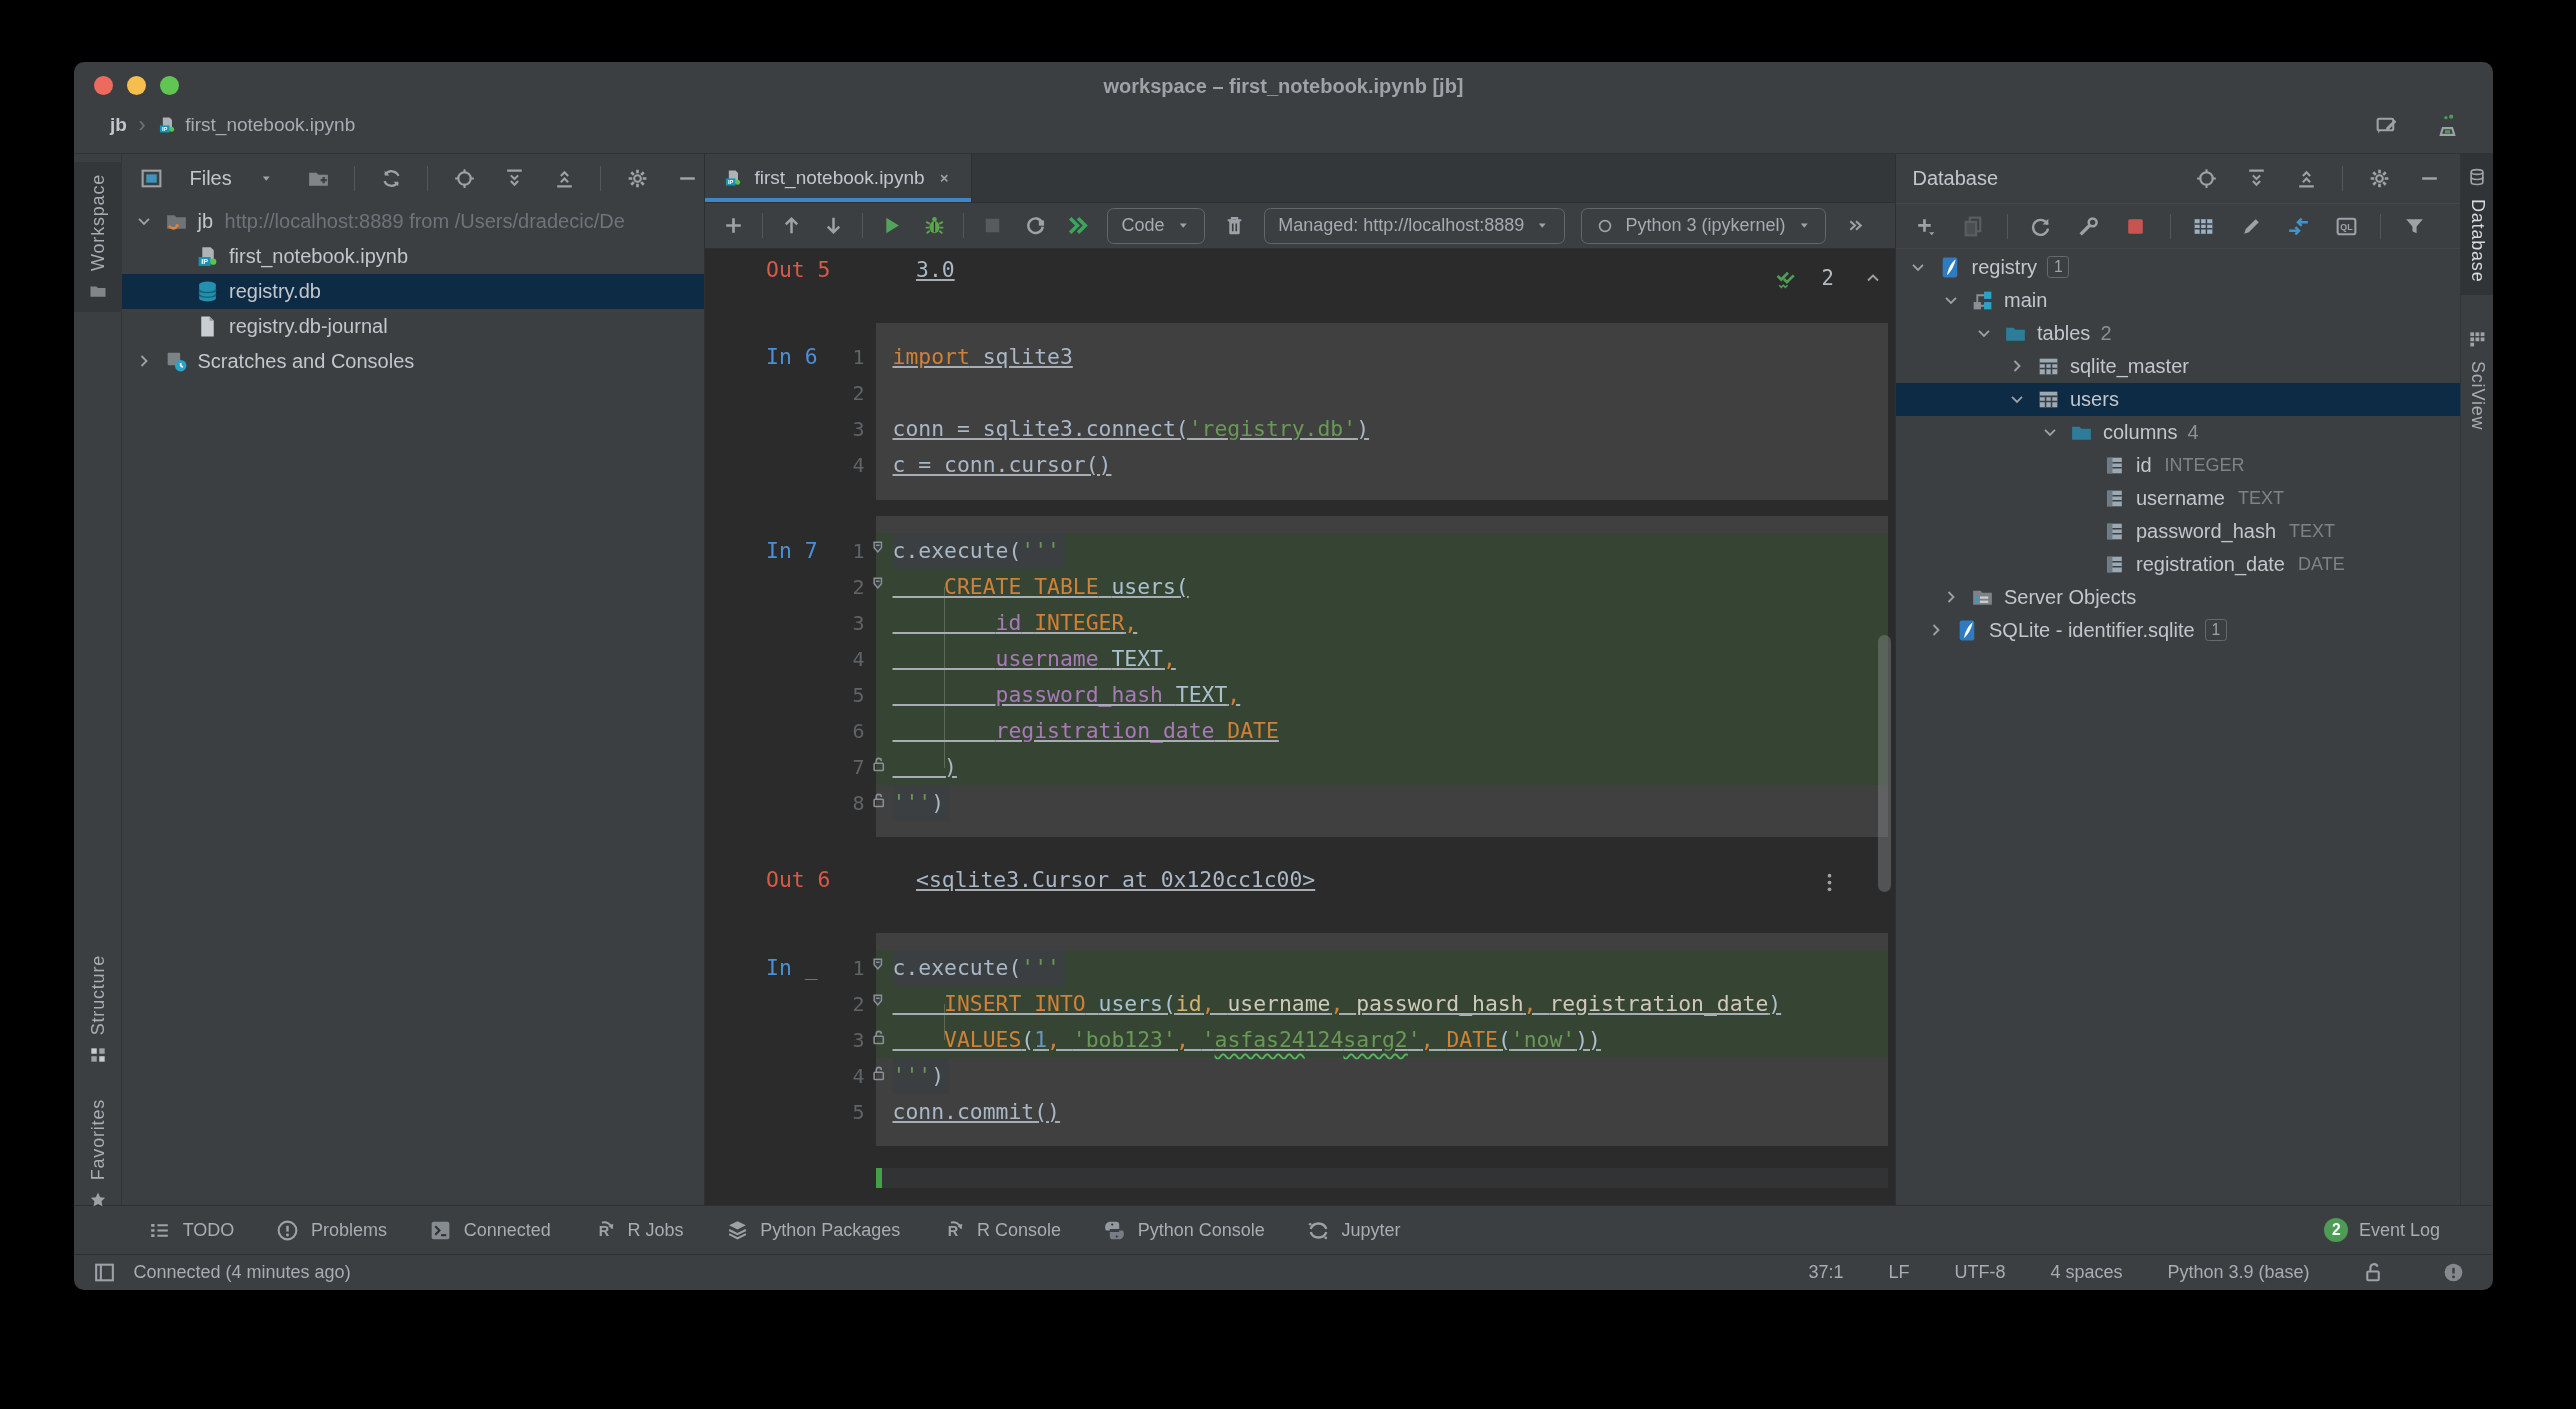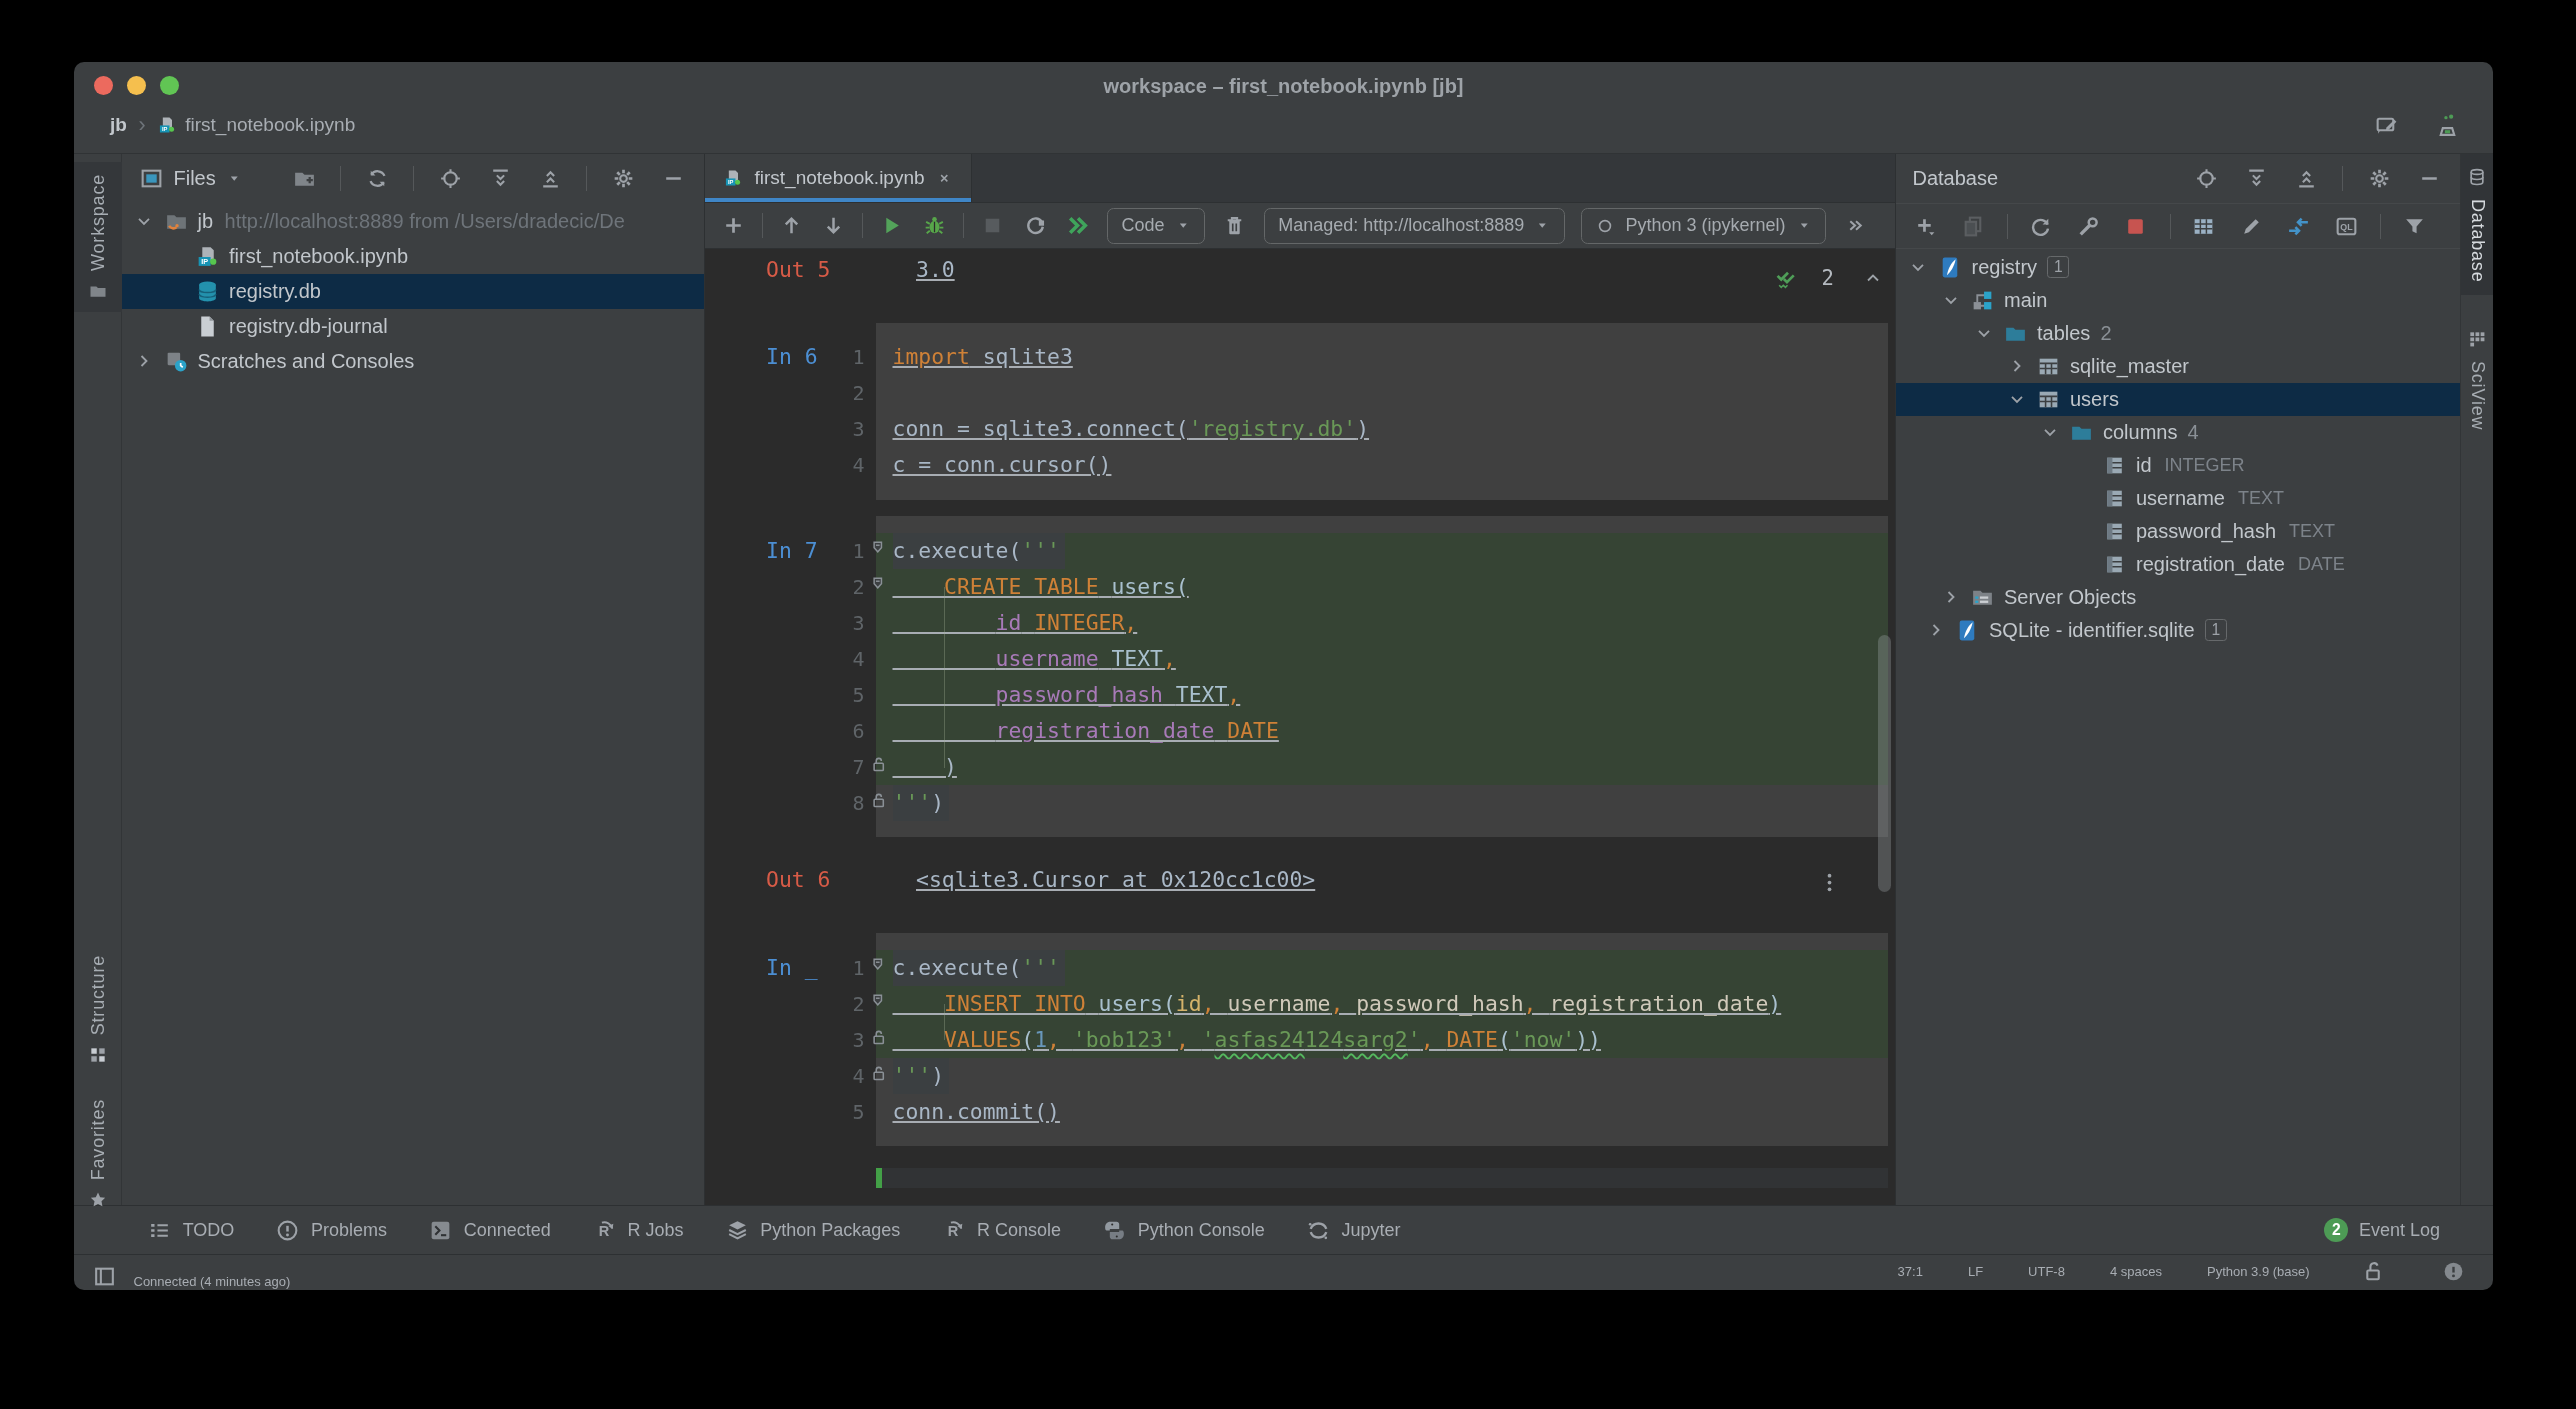--- a/index.html
+++ b/index.html
@@ -22,21 +22,21 @@
   
   .main{display:flex;height:1052px;border-top:0.8px solid #303335;}
   .lstrip{width:48px;position:relative;flex:none;border-right:0.8px solid #323537;}
   .vtab{position:absolute;left:0;width:48px;display:flex;flex-direction:column;align-items:center;gap:10px;padding:11.5px 0;}
   .vtab .vtext{writing-mode:vertical-rl;transform:rotate(180deg);font-size:18px;color:#a7adb3;letter-spacing:0.8px;}
   [data-name="tool-tab-workspace"]{top:8.2px;background:#34373a;}
   [data-name="tool-tab-structure"]{top:789px;}
   [data-name="tool-tab-favorites"]{top:933px;}
   
   .files{width:583px;flex:none;display:flex;flex-direction:column;background:#3c3f41;border-right:0.8px solid #2d3032;}
-  .fp-head{height:49px;flex:none;display:flex;align-items:center;padding:0 13px 0 16.5px;gap:10px;font-size:20px;color:#c2c7cc;}
+  .fp-head{height:49px;flex:none;display:flex;align-items:center;padding:0 13px 0 16.5px;gap:26px;font-size:20px;color:#c2c7cc;}
   .fp-tools{margin-left:auto;display:flex;align-items:center;gap:14px;}
   .tbtn{width:36px;height:35px;display:flex;align-items:center;justify-content:center;background:none;border:none;padding:0;cursor:default;}
   .tbtn.dim{opacity:.55;}
   .vdiv{width:0.8px;height:25px;background:#55585a;margin:0 4.1px;flex:none;}
   .ftree{flex:1;padding-top:0.8px;}
   .trow{height:35px;display:flex;align-items:center;font-size:20px;color:#c2c7cc;white-space:nowrap;overflow:hidden;}
   .dbtree .trow{height:33px;}
   .trow .chev{width:30px;flex:none;display:flex;justify-content:center;}
   .trow .ic{margin-right:9px;flex:none;}
   .trow.selected{background:#0d2b45;}
@@ -91,21 +91,21 @@
   .rtab{position:absolute;left:0;width:32px;display:flex;flex-direction:column;align-items:center;gap:11.5px;padding:13px 0;}
   .rtab .vtext{writing-mode:vertical-rl;font-size:18px;color:#a7adb3;letter-spacing:0.8px;}
   [data-name="tool-tab-database"]{top:0;background:#313437;}
   [data-name="tool-tab-database"] .vtext{color:#d6dade;}
   [data-name="tool-tab-sciview"]{top:162px;}
   
   .bbar{height:49px;display:flex;align-items:center;padding:0 53px 0 73px;gap:41px;font-size:18px;color:#a8adb3;border-top:0.8px solid #2d3032;}
   .bitem{display:flex;align-items:center;gap:10.7px;white-space:nowrap;}
   .eventlog{margin-left:auto;display:flex;align-items:center;gap:10.7px;}
   .ebadge{width:24px;height:24px;border-radius:50%;background:#4d9b55;color:#fff;font-size:15.7px;display:flex;align-items:center;justify-content:center;font-weight:bold;}
-  .sbar{height:35px;display:flex;align-items:flex-end;padding:0 21.4px 0 18px;font-size:13px;color:#a8adb3;border-top:0.8px solid #2d3032;gap:16.5px;}
+  .sbar{height:35px;display:flex;align-items:center;padding:0 21.4px 0 18px;font-size:18px;color:#a8adb3;border-top:0.8px solid #2d3032;gap:16.5px;}
   .sright{margin-left:auto;display:flex;align-items:center;gap:45px;white-space:nowrap;}
   .ic svg{width:25px;height:25px;display:block;}
   .ic.sm svg{width:20px;height:20px;}
   .ic.xs svg{width:16.5px;height:16.5px;}
   .chev svg{width:20px;height:20px;display:block;}
 </style>
 </head>
 <body>
 
 <div class="window" data-name="ide-window">

